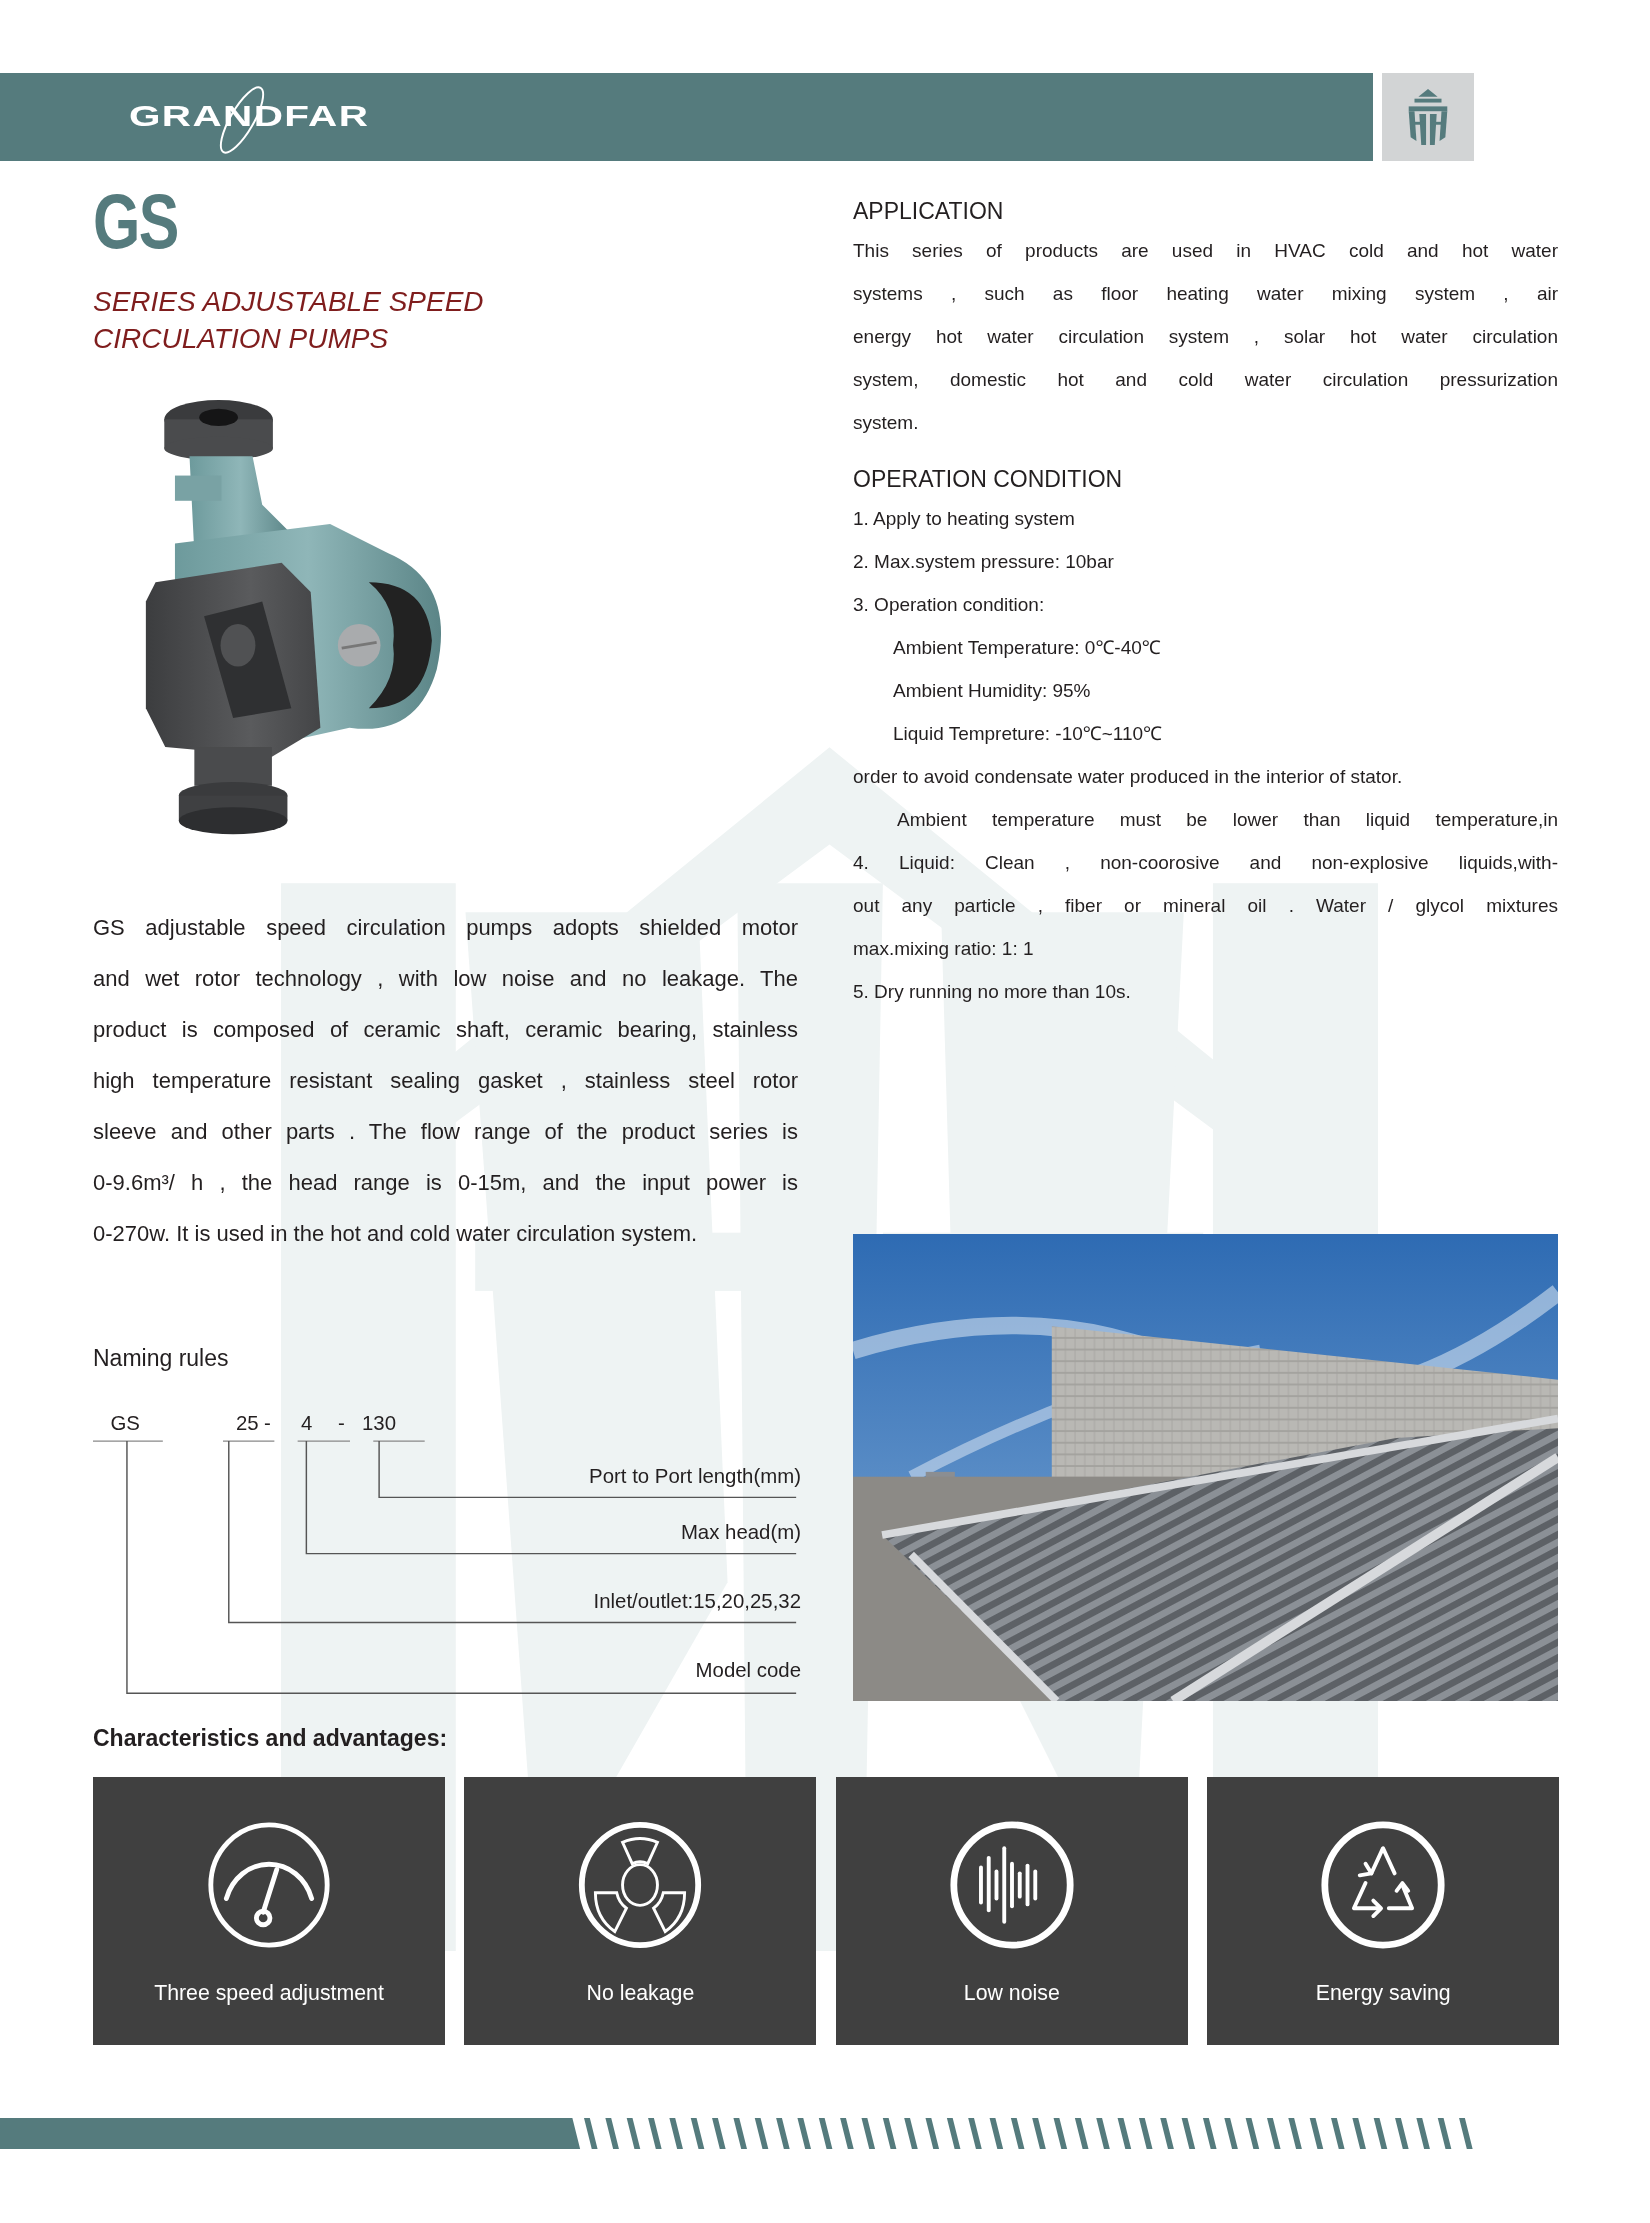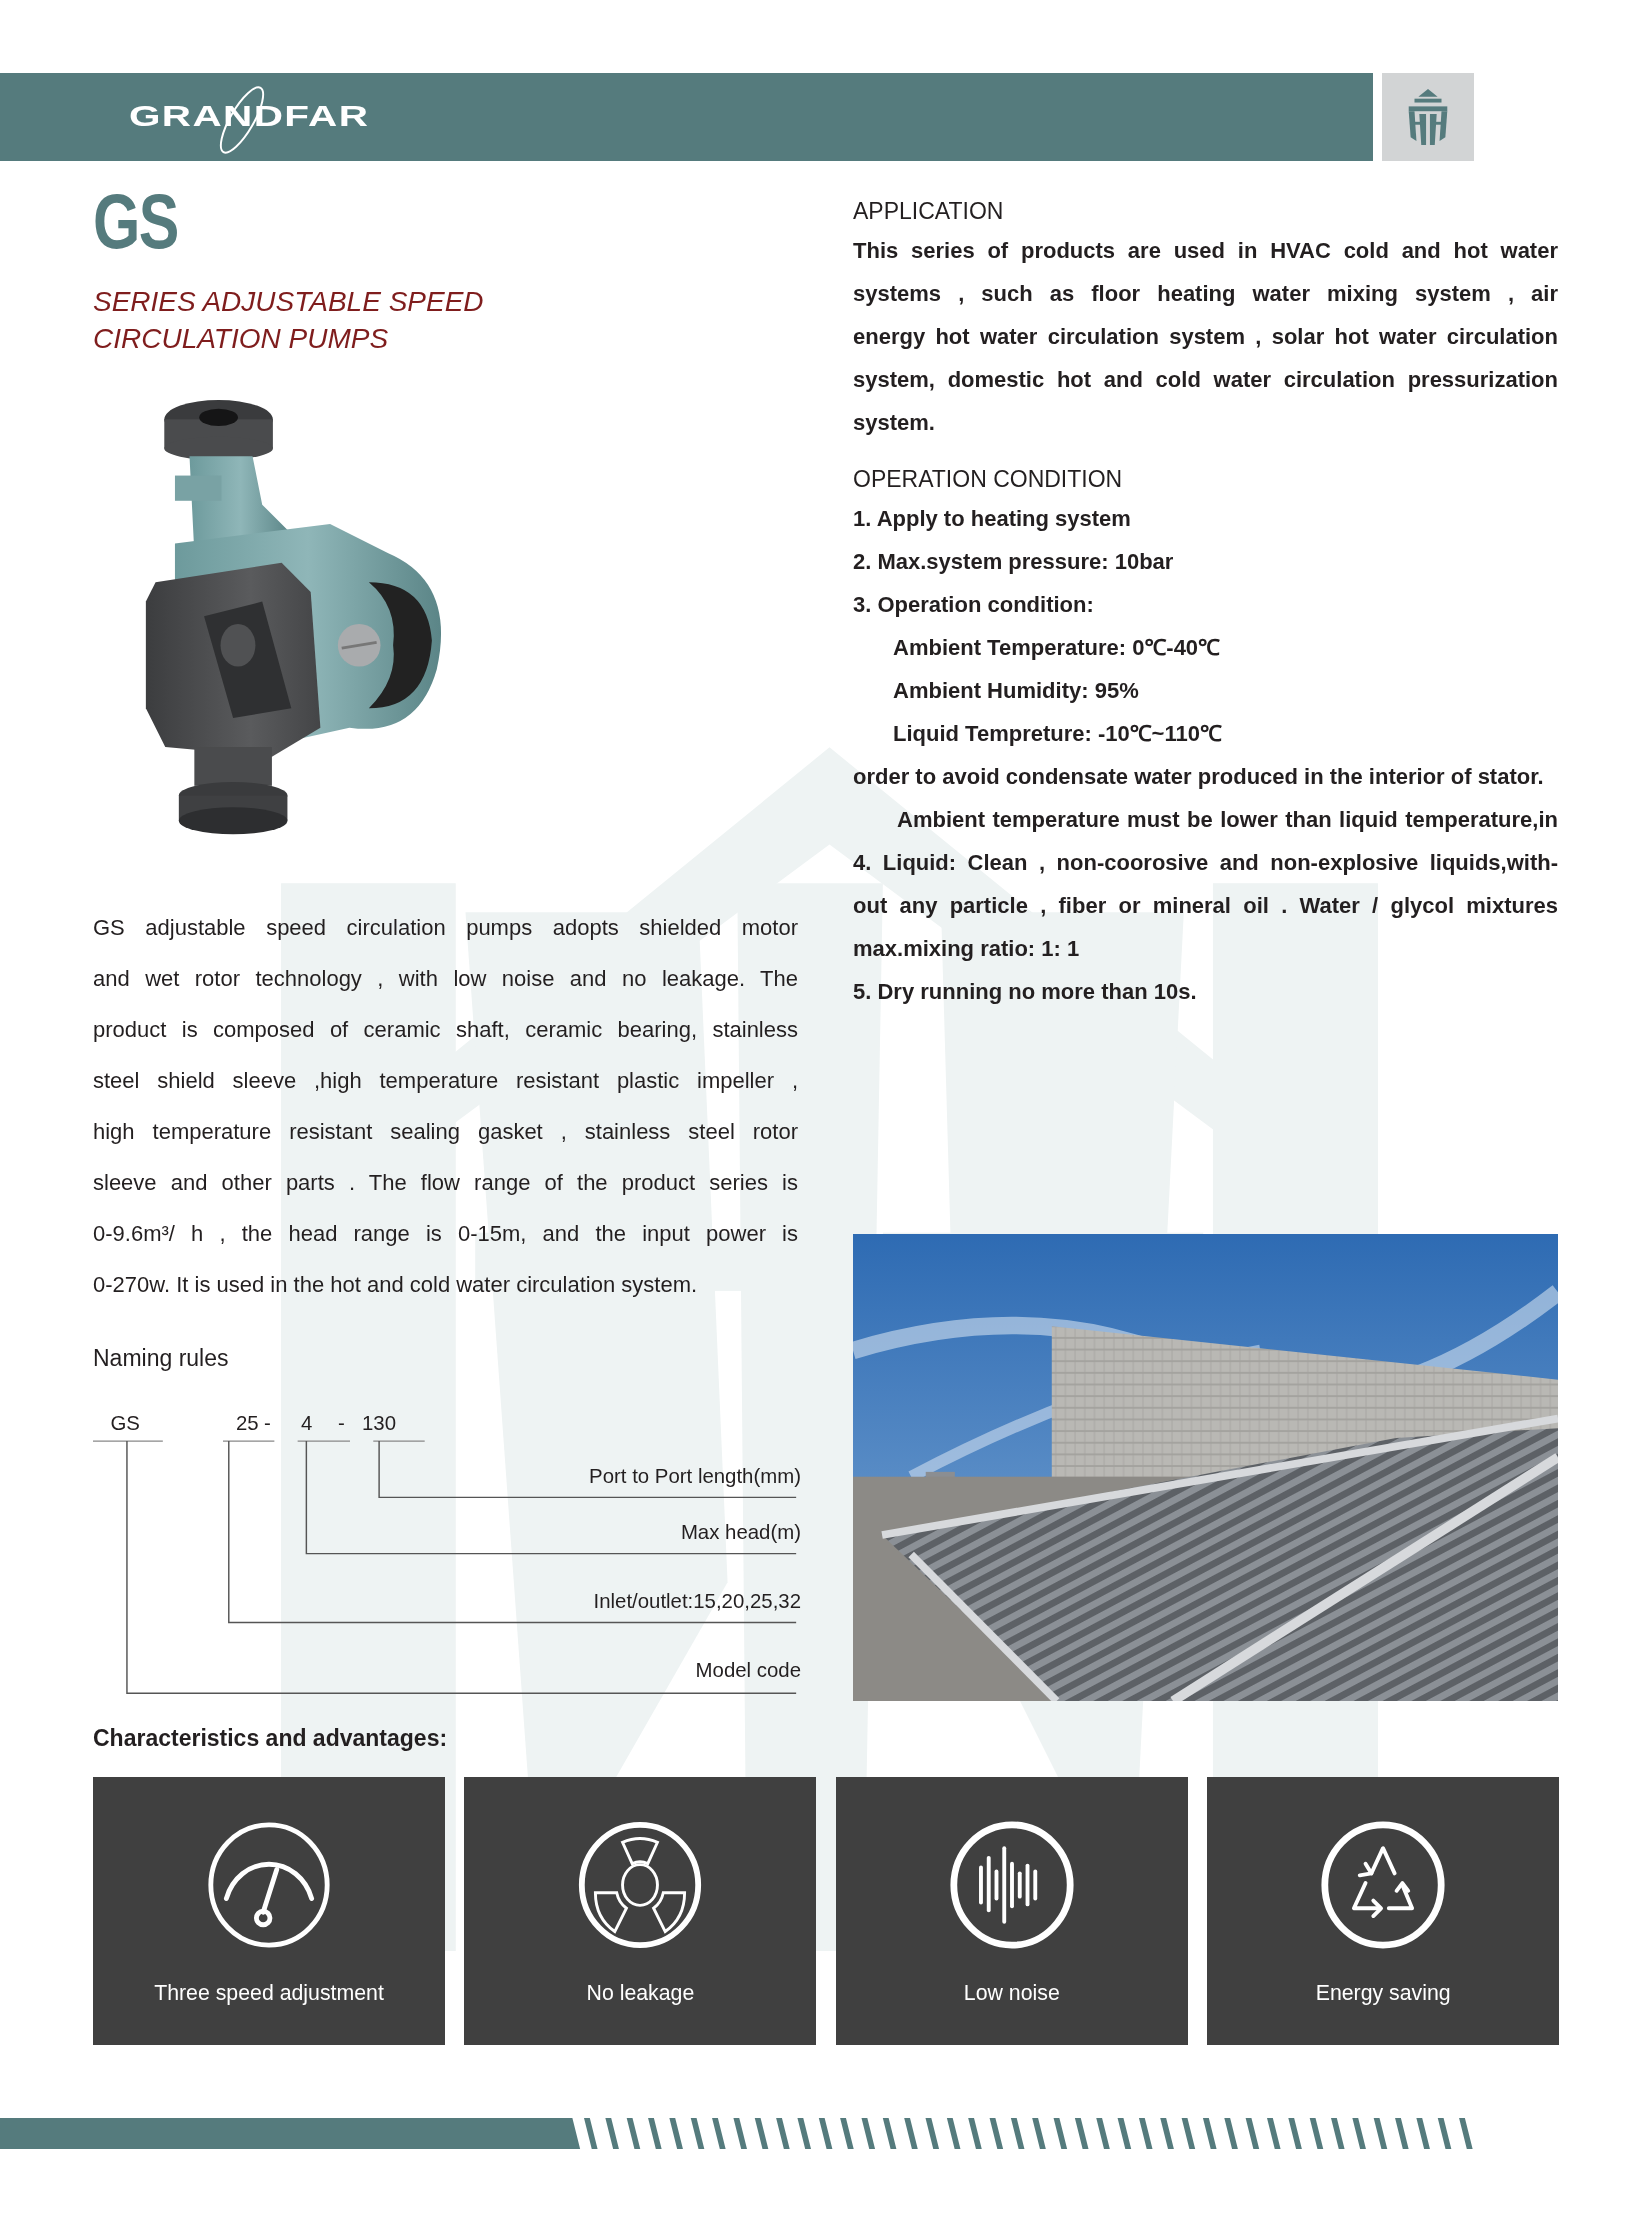--- a/index.html
+++ b/index.html
@@ -22,21 +22,21 @@
   .pump { left: 136px; top: 398px; width: 330px; height: 446px; }
 
   
   .desc { left: 93px; top: 902px; width: 705px; font-size: 22px; line-height: 51px; text-align: justify; z-index: 1; }
   .desc .line { display: block; text-align: justify; text-align-last: justify; height: 51px; }
   .desc .line.last { text-align-last: left; }
 
   
   .right { left: 853px; top: 194px; width: 705px; z-index: 1; }
   .sec-h { font-size: 23px; font-weight: normal; height: 35px; line-height: 35px; }
-  .para-line { font-size: 22px; height: 43px; line-height: 43px; text-align: justify; text-align-last: justify; white-space: nowrap; font-weight: bold; }
+  .para-line { font-size: 19px; height: 43px; line-height: 43px; text-align: justify; text-align-last: justify; white-space: nowrap; }
   .para-line.left { text-align-last: left; }
   .ind { padding-left: 40px; }
   .ind2 { padding-left: 44px; }
 
   
   .nr-head { left: 93px; top: 1345px; font-size: 23px; font-weight: normal; z-index: 1; }
   .naming { left: 93px; top: 1412px; width: 708px; height: 291px; z-index: 1; }
   .naming .code { position: absolute; top: 0; font-size: 20.4px; color: #231f20; }
   .naming .desc-lbl { position: absolute; right: 0; font-size: 20.4px; }
   .naming svg { position: absolute; left: 0; top: 0; }
@@ -133,21 +133,20 @@
   <rect x="60" y="360" width="80" height="40" fill="#4a4b4d"></rect>
   <ellipse cx="100" cy="410" rx="56" ry="14" fill="#3a3b3d"></ellipse>
   <rect x="44" y="410" width="112" height="26" fill="#3f4042"></rect>
   <ellipse cx="100" cy="436" rx="56" ry="14" fill="#2d2e30"></ellipse>
 </svg>
 
 <div class="abs desc">
   <span class="line">GS adjustable speed circulation pumps adopts shielded motor</span>
   <span class="line">and wet rotor technology ,  with low noise and no leakage. The</span>
   <span class="line">product is composed of ceramic shaft, ceramic bearing, stainless</span>
-  <span class="line">steel shield sleeve ,high  temperature  resistant  plastic  impeller ,</span>
   <span class="line">high  temperature  resistant  sealing  gasket ,  stainless  steel rotor</span>
   <span class="line">sleeve and other parts .  The flow range of the product series is</span>
   <span class="line">0-9.6m³/ h ,  the head range is 0-15m, and the input power is</span>
   <span class="line last">0-270w. It is used in the hot and cold water circulation system.</span>
 </div>
 
 <div class="abs right">
   <div class="sec-h">APPLICATION</div>
   <div>
     <div class="para-line">This series of products are used in  HVAC  cold and hot water</div>

